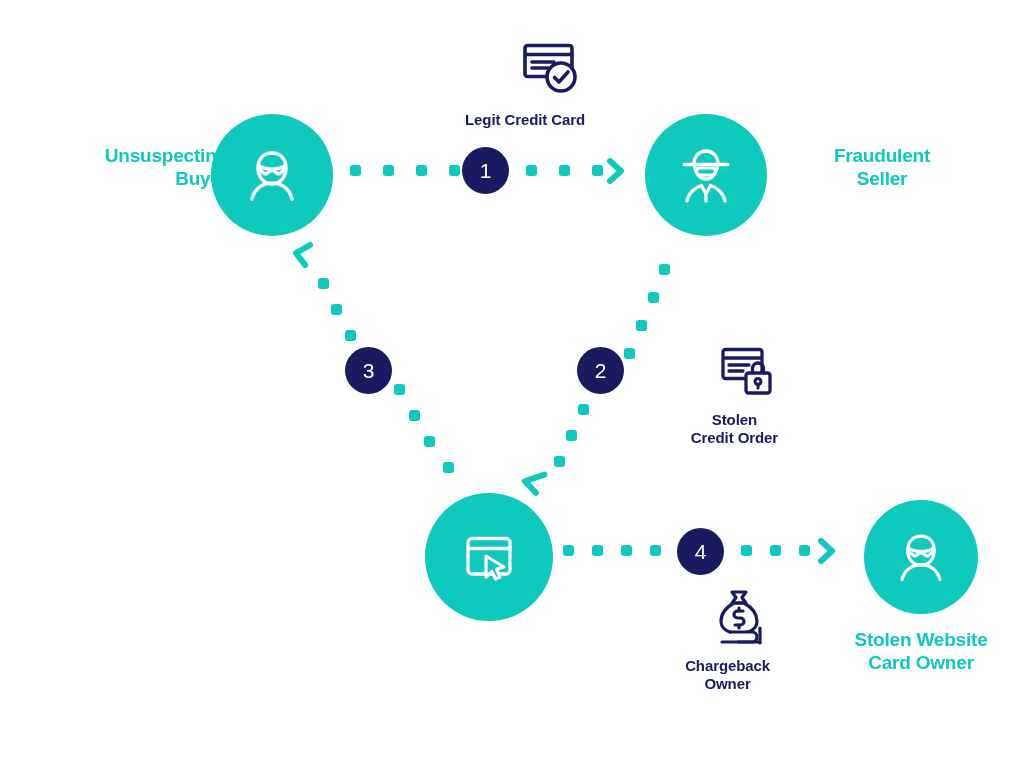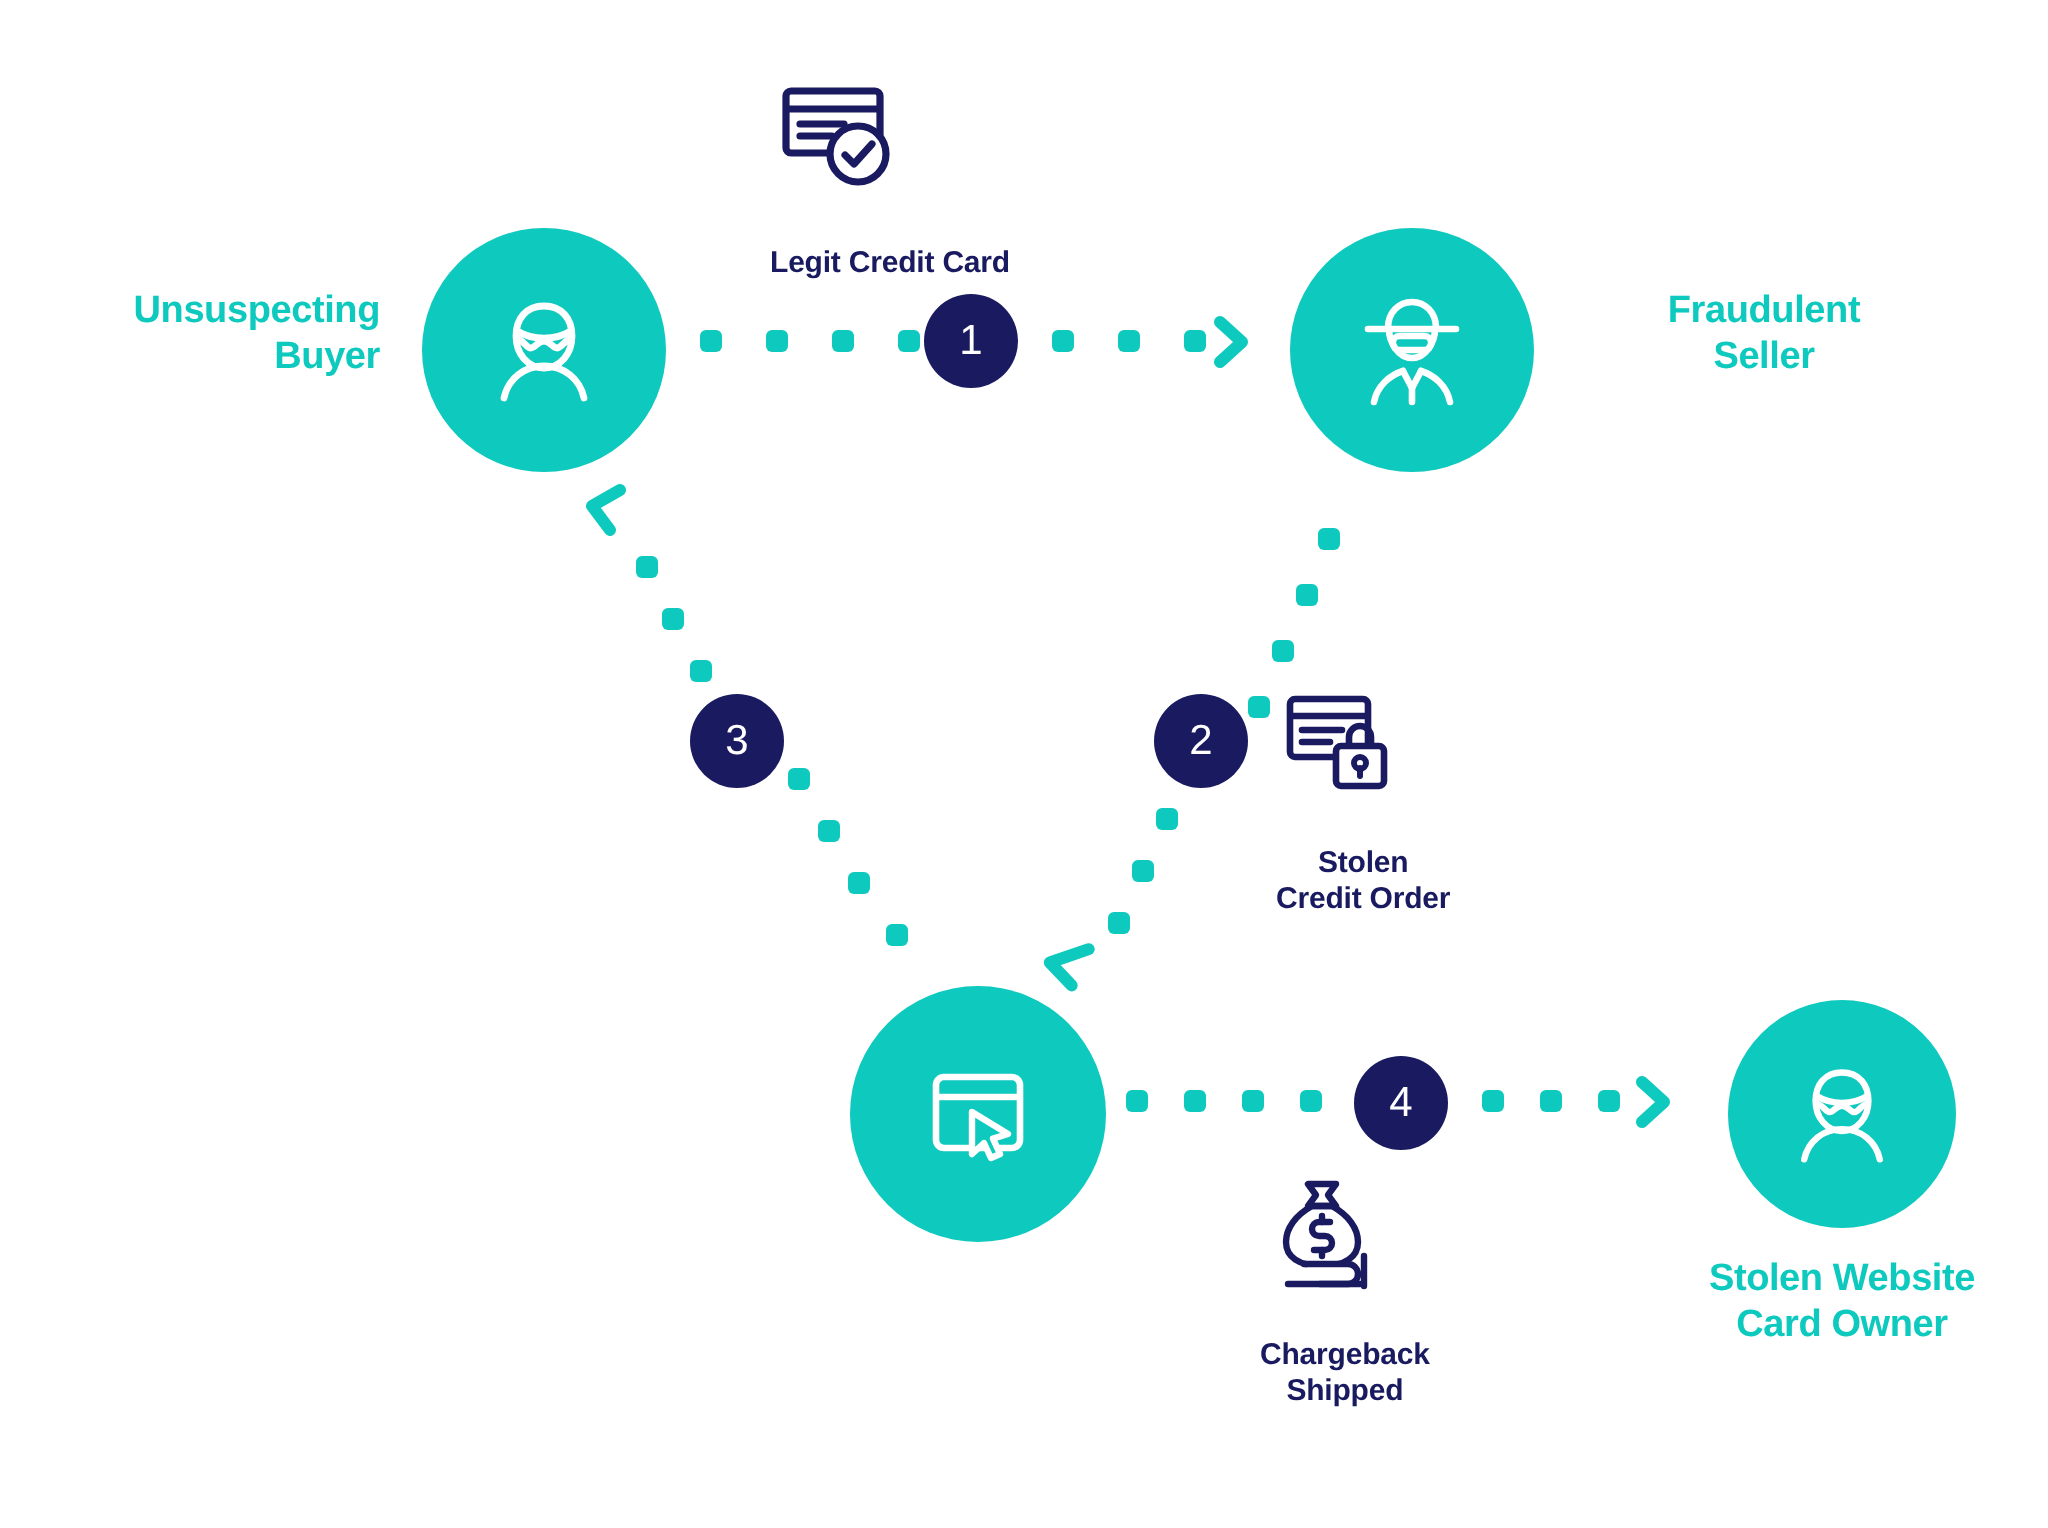--- a/index.html
+++ b/index.html
@@ -35,30 +35,29 @@
   .node-label {
     position: absolute;
     color: #0DC9BE;
     font-weight: bold;
     font-size: 19px;
     line-height: 1.22;
     letter-spacing: -0.2px;
     text-align: center;
     white-space: pre-line;
   }
-  .node-label.left  { text-align: right; }
+  .node-label.left  { text-align: right; padding-left: 38px; }
   .node-label.right { text-align: center; }
 
   
   .icon-group {
     position: absolute;
     display: flex;
     flex-direction: column;
-    align-items: flex-start;
-    gap: 11px;
+    align-items: flex-end;
   }
   .icon-group .glyph { display: block; }
   .icon-caption {
     margin-top: 7px;
     color: #191A5F;
     font-weight: bold;
     font-size: 15px;
     line-height: 1.2;
     text-align: center;
     white-space: pre-line;
@@ -250,21 +249,21 @@
         <path d="M24 4h14l-4 5.5 4 5.5H24l4-5.5z" fill="none" stroke="#191A5F" stroke-width="3.2" stroke-linejoin="round"></path>
         <path d="M26 15c-8 4.5-13 11-13 18 0 7.5 6.5 12 18 12s18-4.5 18-12c0-7-5-13.5-13-18z" fill="none" stroke="#191A5F" stroke-width="3.2" stroke-linejoin="round"></path>
         <path d="M35 23h-5.5a3.5 3.5 0 0 0 0 7h3a3.5 3.5 0 0 1 0 7H27" fill="none" stroke="#191A5F" stroke-width="3.2" stroke-linecap="round"></path>
         <path d="M31 20v3M31 37v3" fill="none" stroke="#191A5F" stroke-width="3.2" stroke-linecap="round"></path>
         <path d="M22 44h22a5 5 0 0 1 0 10H30" fill="#ffffff" stroke="#191A5F" stroke-width="3.2" stroke-linecap="round" stroke-linejoin="round"></path>
         <path d="M14 54h36" fill="none" stroke="#191A5F" stroke-width="3.2" stroke-linecap="round"></path>
         <path d="M52 40v15" fill="none" stroke="#191A5F" stroke-width="3.2" stroke-linecap="round"></path>
       </svg>
     </span>
     <div class="icon-caption">Chargeback
-Shipped</div>
+Owner</div>
   </div>
 
   <div class="badge" style="left:462px;top:147px">1</div>
   <div class="badge" style="left:577px;top:347px">2</div>
   <div class="badge" style="left:345px;top:347px">3</div>
   <div class="badge" style="left:677px;top:528px">4</div>
 
 </div>
 
 </body></html>

